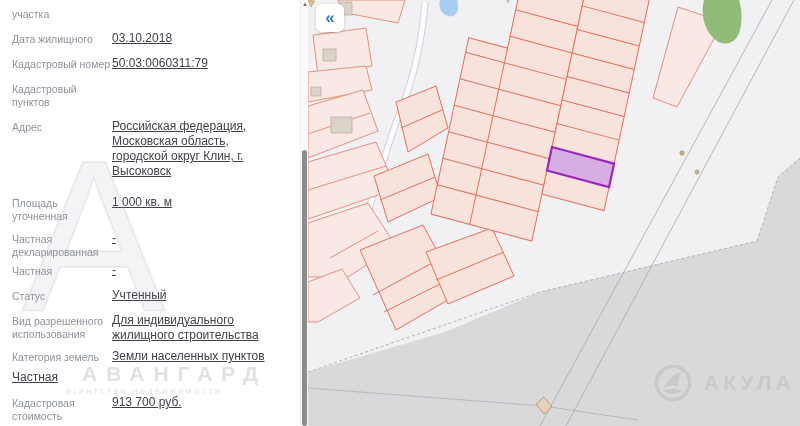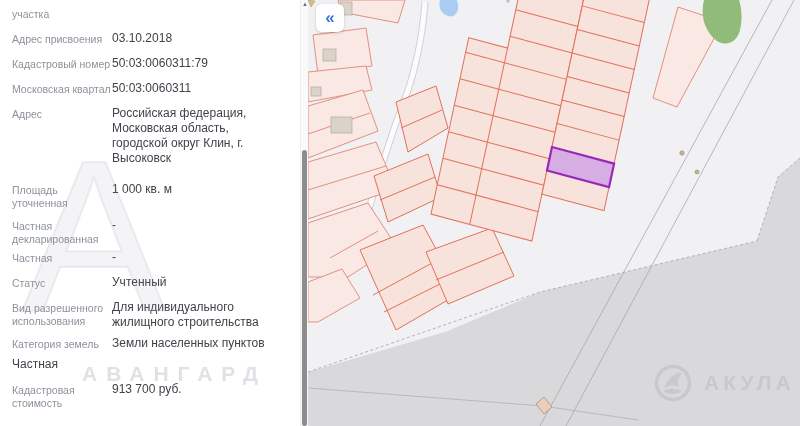--- a/index.html
+++ b/index.html
@@ -4,21 +4,21 @@
 <style>
   html,body{margin:0;padding:0;}
   body{font-family:"Liberation Sans", sans-serif; background:#fff;}
   .app{position:relative;width:800px;height:426px;overflow:hidden;background:#bef264;}
 
   
   .panel{position:absolute;left:0;top:0;width:300px;height:426px;background:#fff;overflow:hidden;}
   .rows{position:relative;z-index:1;padding:6px 8px 0 12px;}
   .row{display:flex;align-items:flex-start;}
   .lbl{width:100px;flex:0 0 100px;font-size:10.5px;line-height:13px;color:#8d929b;padding-top:2px;}
-  .val{flex:1;font-size:12px;line-height:15px;color:#3f434a;padding-right:6px;word-wrap:break-word;}
+  .val{flex:1;font-size:12px;line-height:15px;color:#3f434a;padding-right:6px;word-wrap:break-word;text-decoration:underline;}
 
   .wm-layer{position:absolute;inset:0;z-index:2;pointer-events:none;}
   .wm-letter{position:absolute;left:22px;top:128px;font-size:215px;font-weight:400;
     color:rgba(145,152,165,0.10);-webkit-text-stroke:2px rgba(145,152,165,0.14);line-height:1;}
   .wm-title{position:absolute;left:58px;top:362px;font-size:21px;font-weight:700;
     letter-spacing:9px;color:rgba(150,157,170,0.30);margin-left:24px;}
   .wm-sub{position:absolute;left:66px;top:386px;font-size:9px;letter-spacing:2.4px;
     color:rgba(150,157,170,0.30);}
 
   
@@ -51,30 +51,29 @@
 
 <div class="app">
 
   <div class="panel">
     <div class="rows">
       <div class="row" style="margin-bottom:10px">
         <div class="lbl">участка</div>
         <div class="val"></div>
       </div>
       <div class="row" style="margin-bottom:10px">
-        <div class="lbl">Адрес присвоения</div>
+        <div class="lbl">Дата жилищного</div>
         <div class="val">03.10.2018</div>
       </div>
       <div class="row" style="margin-bottom:10px">
         <div class="lbl">Кадастровый номер</div>
         <div class="val">50:03:0060311:79</div>
       </div>
       <div class="row" style="margin-bottom:10px">
-        <div class="lbl">Московская квартал</div>
-        <div class="val">50:03:0060311</div>
+        <div class="lbl">Кадастровый пунктов</div>
       </div>
       <div class="row" style="margin-bottom:16px">
         <div class="lbl">Адрес</div>
         <div class="val">Российская федерация, Московская область, городской округ Клин, г. Высоковск</div>
       </div>
       <div class="row" style="margin-bottom:8px">
         <div class="lbl">Площадь уточненная</div>
         <div class="val">1 000 кв. м</div>
       </div>
       <div class="row" style="margin-bottom:4px">
@@ -102,20 +101,21 @@
       </div>
       <div class="row" style="margin-bottom:6px">
         <div class="lbl">Кадастровая стоимость</div>
         <div class="val">913 700 руб.</div>
       </div>
 
     </div>
     <div class="wm-layer">
       <div class="wm-letter">А</div>
       <div class="wm-title">АВАНГАРД</div>
+      <div class="wm-sub">агентство недвижимости</div>
     </div>
   </div>
 
   <div class="sbar">
     <div class="arrow">▲</div>
     <div class="sthumb"></div>
   </div>
 
   <div class="map">
     <svg width="492" height="426" viewBox="0 0 492 426">

